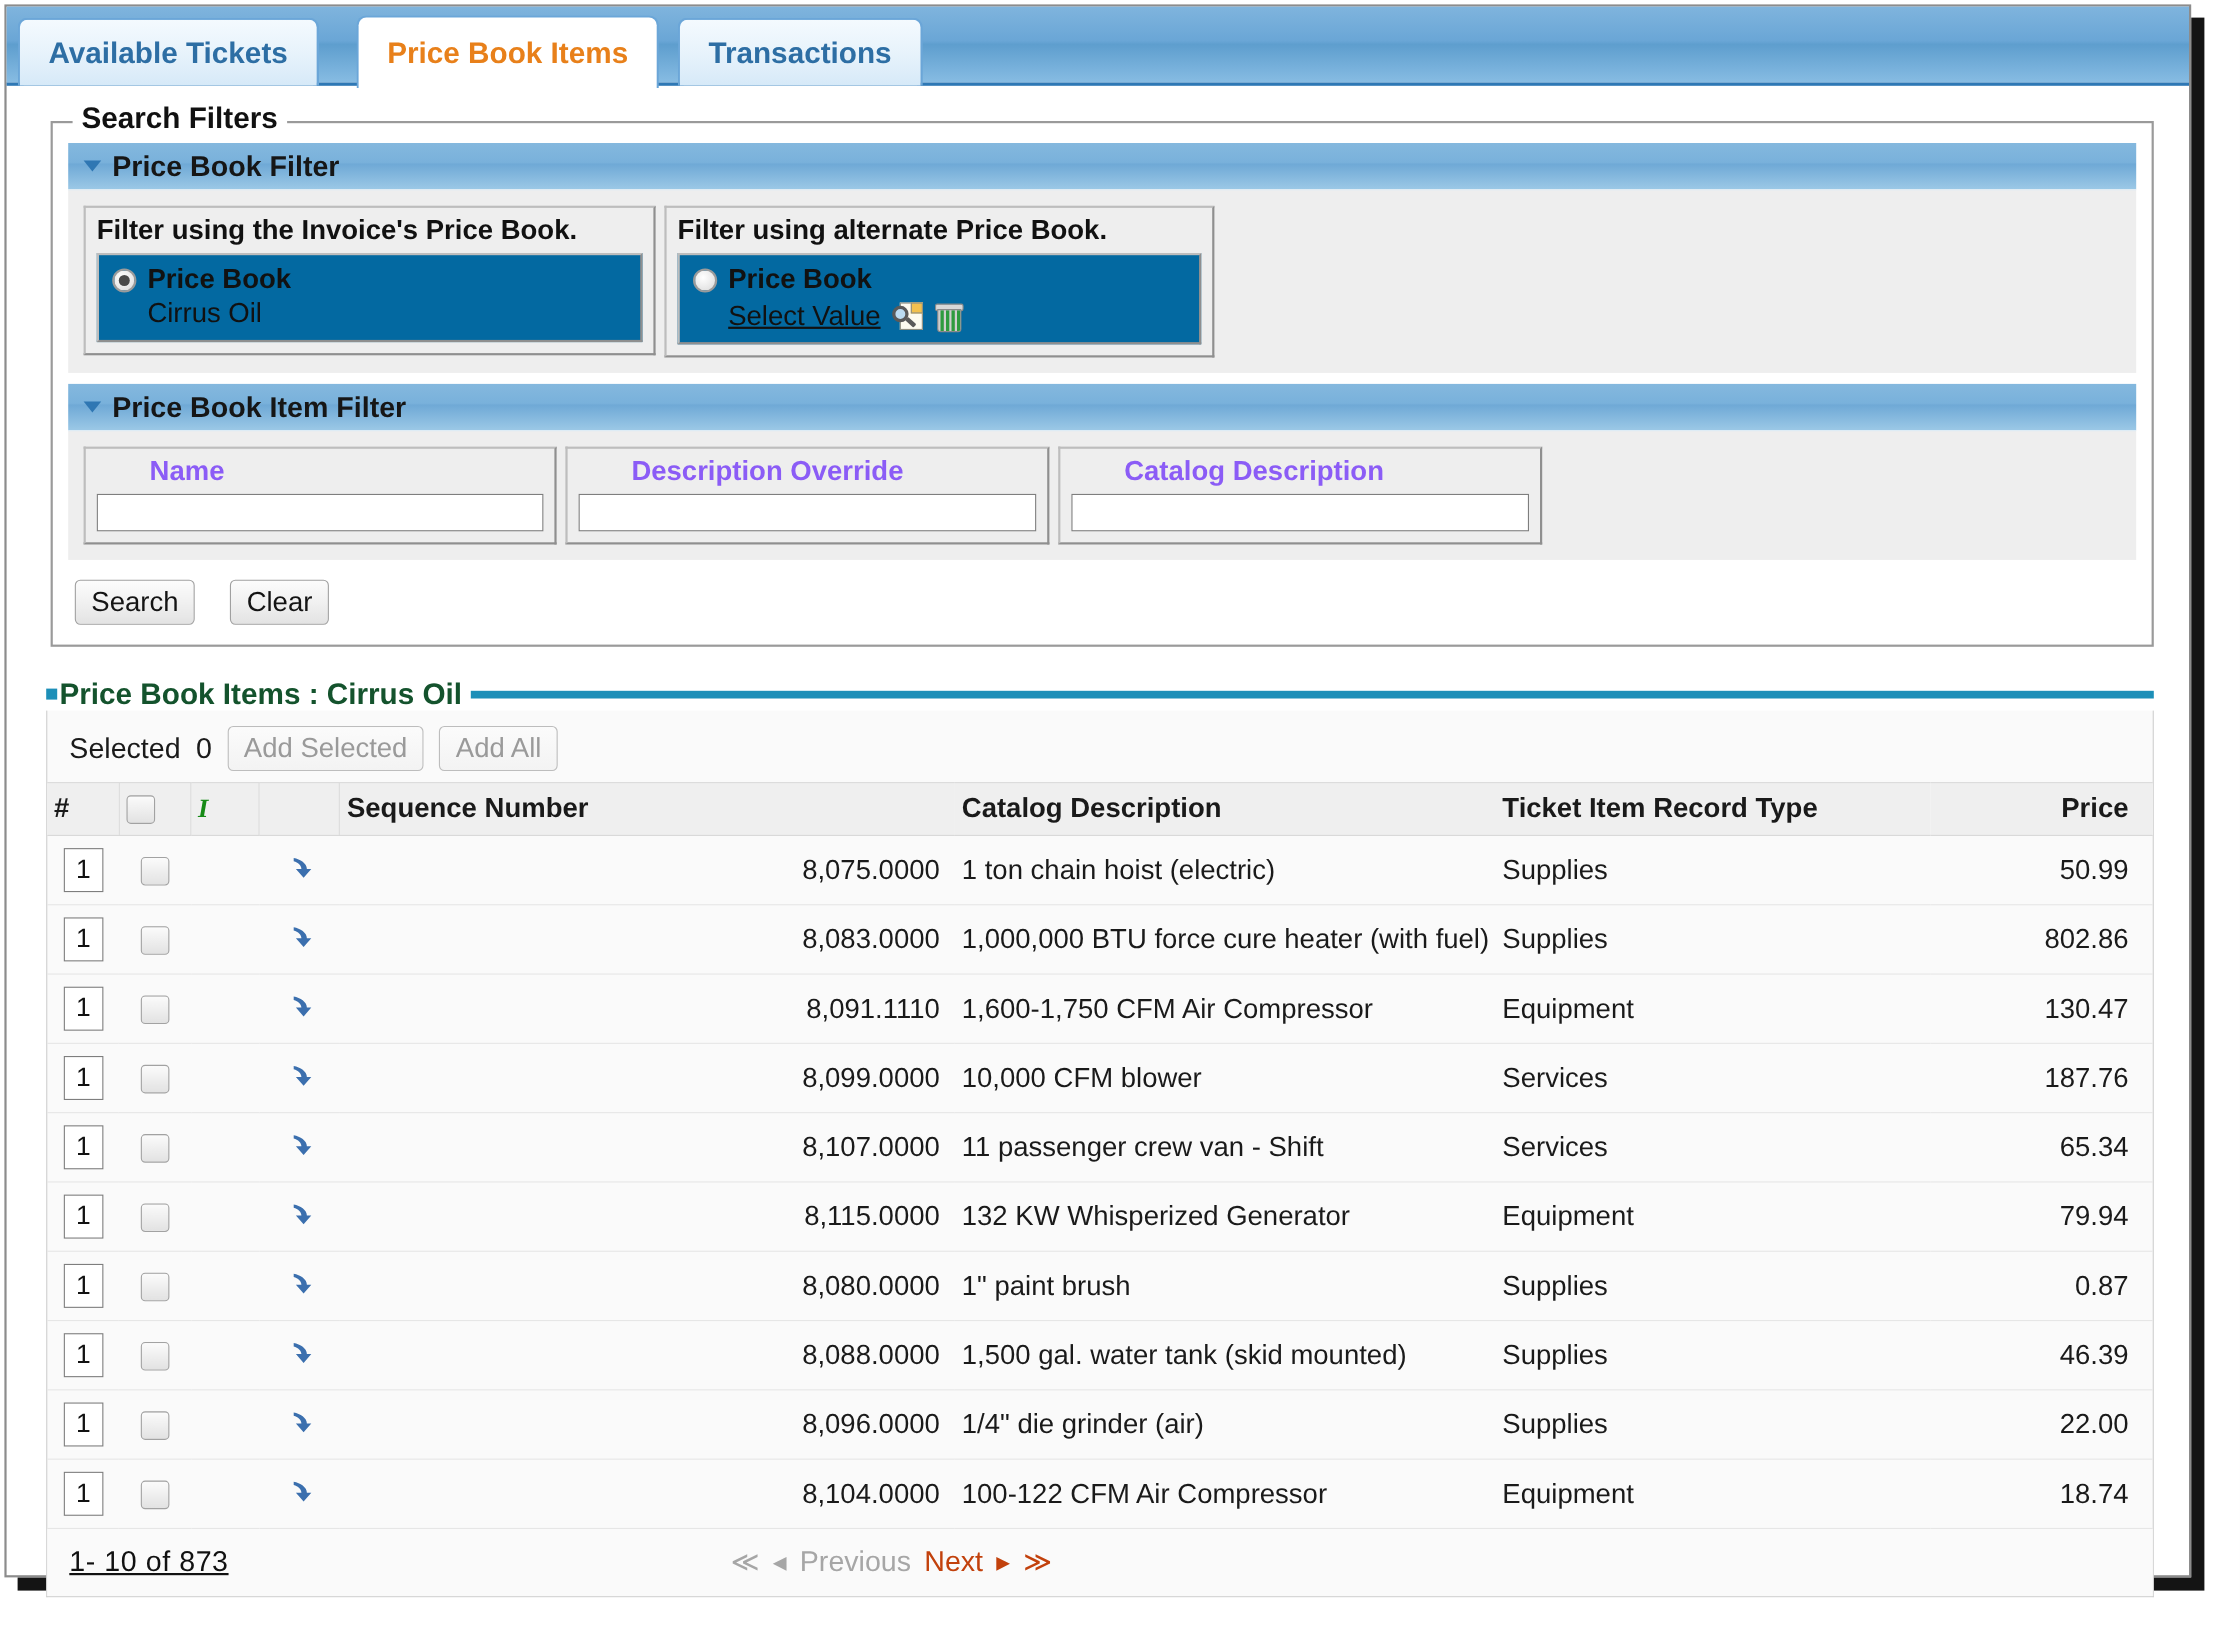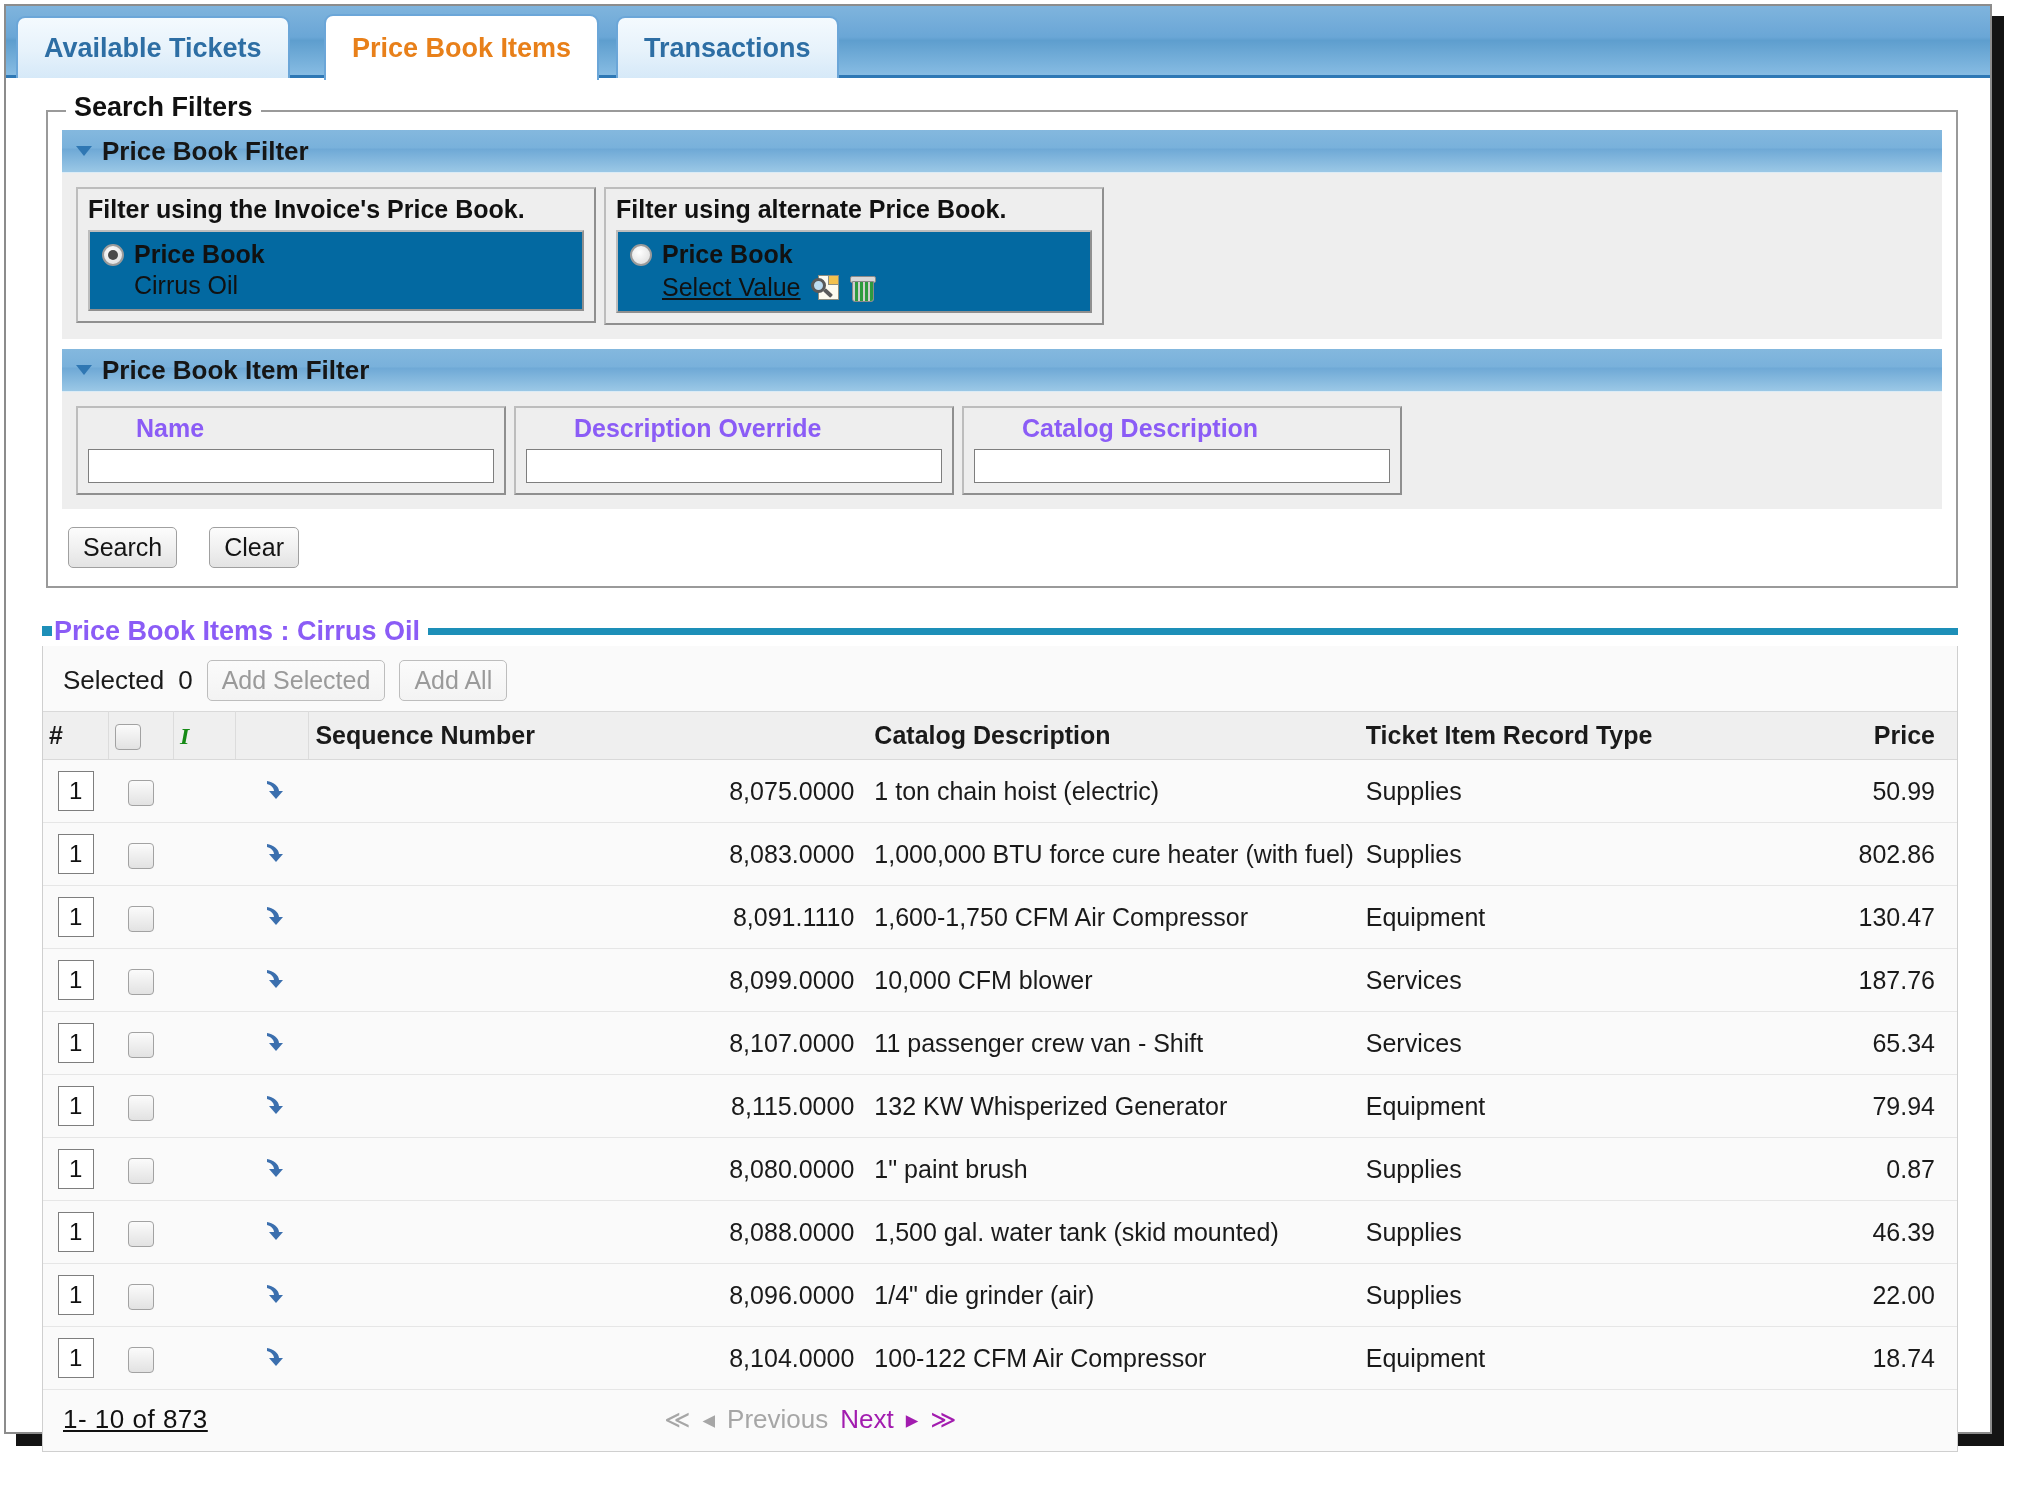--- a/index.html
+++ b/index.html
@@ -307,21 +307,21 @@
     height: 30px;
   }
   #results-legend-row .corner {
     width: 10px; height: 10px;
     background: #1d8fb8;
     margin-right: 2px;
   }
   #results-title {
     font-size: 27px;
     font-weight: bold;
-    color: #8b5cf6;
+    color: #14532d;
     white-space: nowrap;
     padding-right: 8px;
   }
   #results-rule {
     flex: 1 1 auto;
     height: 7px;
     background: #1d8fb8;
   }
   #results-body {
     border: 1px solid #cfcfcf;
@@ -421,21 +421,21 @@
   #pager-left { flex: 0 0 auto; }
   #pager-left .link { font-size: 26px; letter-spacing: 0.5px; }
   #pager-center {
     flex: 1 1 auto;
     display: flex;
     align-items: center;
     justify-content: center;
     gap: 12px;
     margin-right: 520px;
   }
-  .pg-ctl { cursor: pointer; color: #a21caf; }
+  .pg-ctl { cursor: pointer; color: #c2410c; }
   .pg-ctl.dim { color: #a6a6a6; cursor: default; }
   .pg-glyph { font-size: 25px; }
 </style>
 </head>
 <body>
 
 <div id="app-frame">
 
   <div id="tab-bar">
     <div class="tab" id="tab-0">

